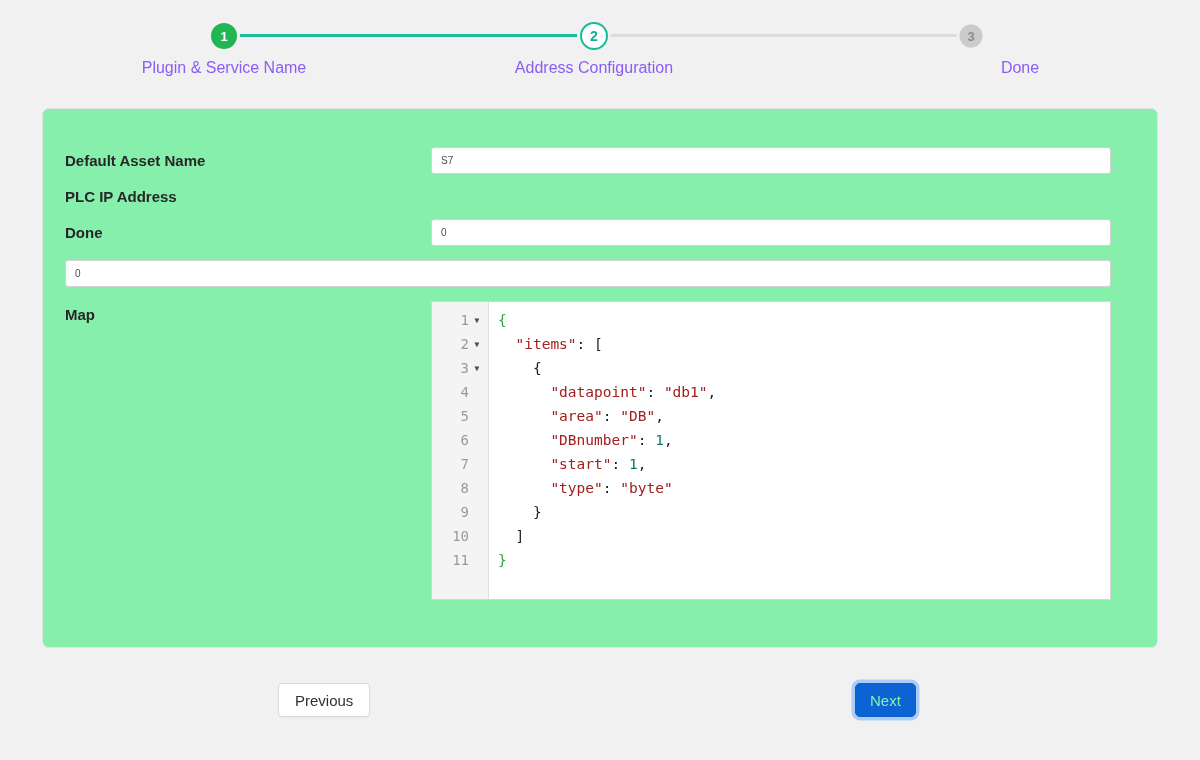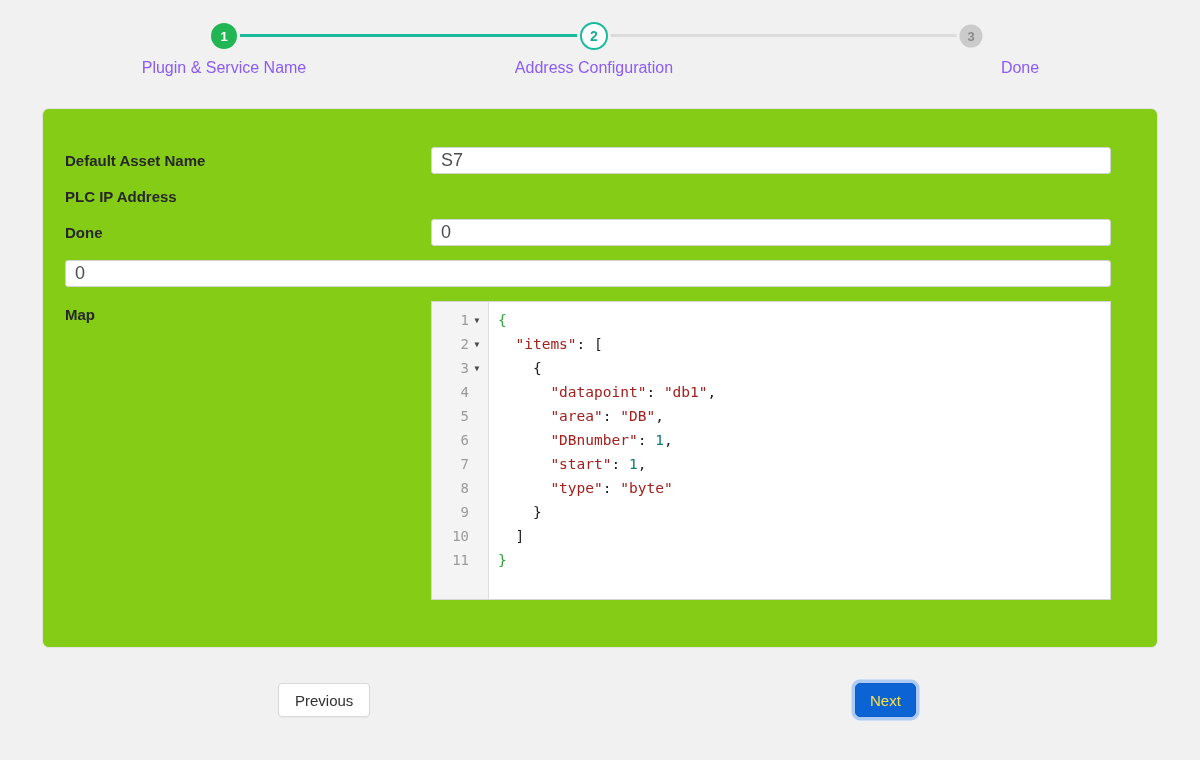--- a/index.html
+++ b/index.html
@@ -16,28 +16,28 @@
                  border-radius:50%; display:flex; align-items:center; justify-content:center;
                  font-weight:bold; box-shadow:0 0 0 3px #f1f1f1; }
   .step-circle.done { width:26px; height:26px; background:#21b553; color:#fff; font-size:13px; }
   .step-circle.active { width:28px; height:28px; background:#fff; border:2.5px solid #19bb9b; color:#17ad90; font-size:14px; }
   .step-circle.pending { width:23px; height:23px; background:#cbcbcb; color:#8b8b8b; font-size:13px; }
   .step-label { position:absolute; top:59px; transform:translateX(-50%); white-space:nowrap;
                 font-size:16px; color:#8b5cf6; }
 
   
   .card { position:absolute; left:42px; top:108px; width:1116px; height:540px;
-          background:#84cc16; border:1px solid #e3e3e3; border-radius:7px; padding-top:38px; }
+          background:#86efac; border:1px solid #e3e3e3; border-radius:7px; padding-top:38px; }
   .frow { display:flex; align-items:center; margin:0 46px 14px 22px; }
   .frow-map { align-items:flex-start; }
   .flabel { flex:0 0 366px; font-size:15px; font-weight:bold; color:#272727; }
   .frow-map .flabel { padding-top:5px; }
   .fctl { flex:1; }
   .tinput { width:100%; height:27px; border:1px solid #d2d2d2; border-radius:3px;
-            background:#fff; padding:0 9px; font-size:18px; color:#4d4d4d;
+            background:#fff; padding:0 9px; font-size:10px; color:#4d4d4d;
             font-family:"Liberation Sans","DejaVu Sans",sans-serif; }
 
   
   .editor { flex:1; display:flex; height:299px; border:1px solid #d5d5d5; background:#fff; overflow:hidden; }
   .gutter { flex:0 0 57px; background:#f4f4f4; border-right:1px solid #dedede; padding-top:6px; }
   .codearea { flex:1; padding:6px 0 0 9px; }
   .gut-row { display:flex; align-items:center; height:24px; padding-right:3px;
              font-family:"DejaVu Sans Mono","Liberation Mono",monospace; font-size:14px; color:#9a9a9a; }
   .gut-row .ln { flex:1; text-align:right; }
   .gut-row .fold { width:16px; text-align:center; font-size:8px; color:#4a4a4a; }
@@ -46,21 +46,21 @@
   .tk-plain { color:#1d1d1d; }
   .tk-str   { color:#a2201d; }
   .tk-num   { color:#11796b; }
   .tk-brace { color:#31a53f; }
 
   
   .btn { position:absolute; top:683px; height:34px; font-size:15px; border-radius:4px; cursor:pointer;
          font-family:"Liberation Sans","DejaVu Sans",sans-serif; }
   .btn-prev { left:278px; padding:0 16px; background:#fff; border:1px solid #d9d9d9; color:#303030;
               box-shadow:0 1px 2px rgba(0,0,0,0.04); }
-  .btn-next { left:855px; padding:0 14px; background:#0c63d4; border:1px solid #0b5ec9; color:#fde047;
+  .btn-next { left:855px; padding:0 14px; background:#0c63d4; border:1px solid #0b5ec9; color:#86efac;
               border-radius:5px; box-shadow:0 0 0 3.5px #aecbf5; }
 </style>
 </head>
 <body>
 
 <div class="page">
 
   <div class="stepper">
     <div class="connector active" style="left:224px; width:370px;"></div>
     <div class="connector pending" style="left:594px; width:377px;"></div>

